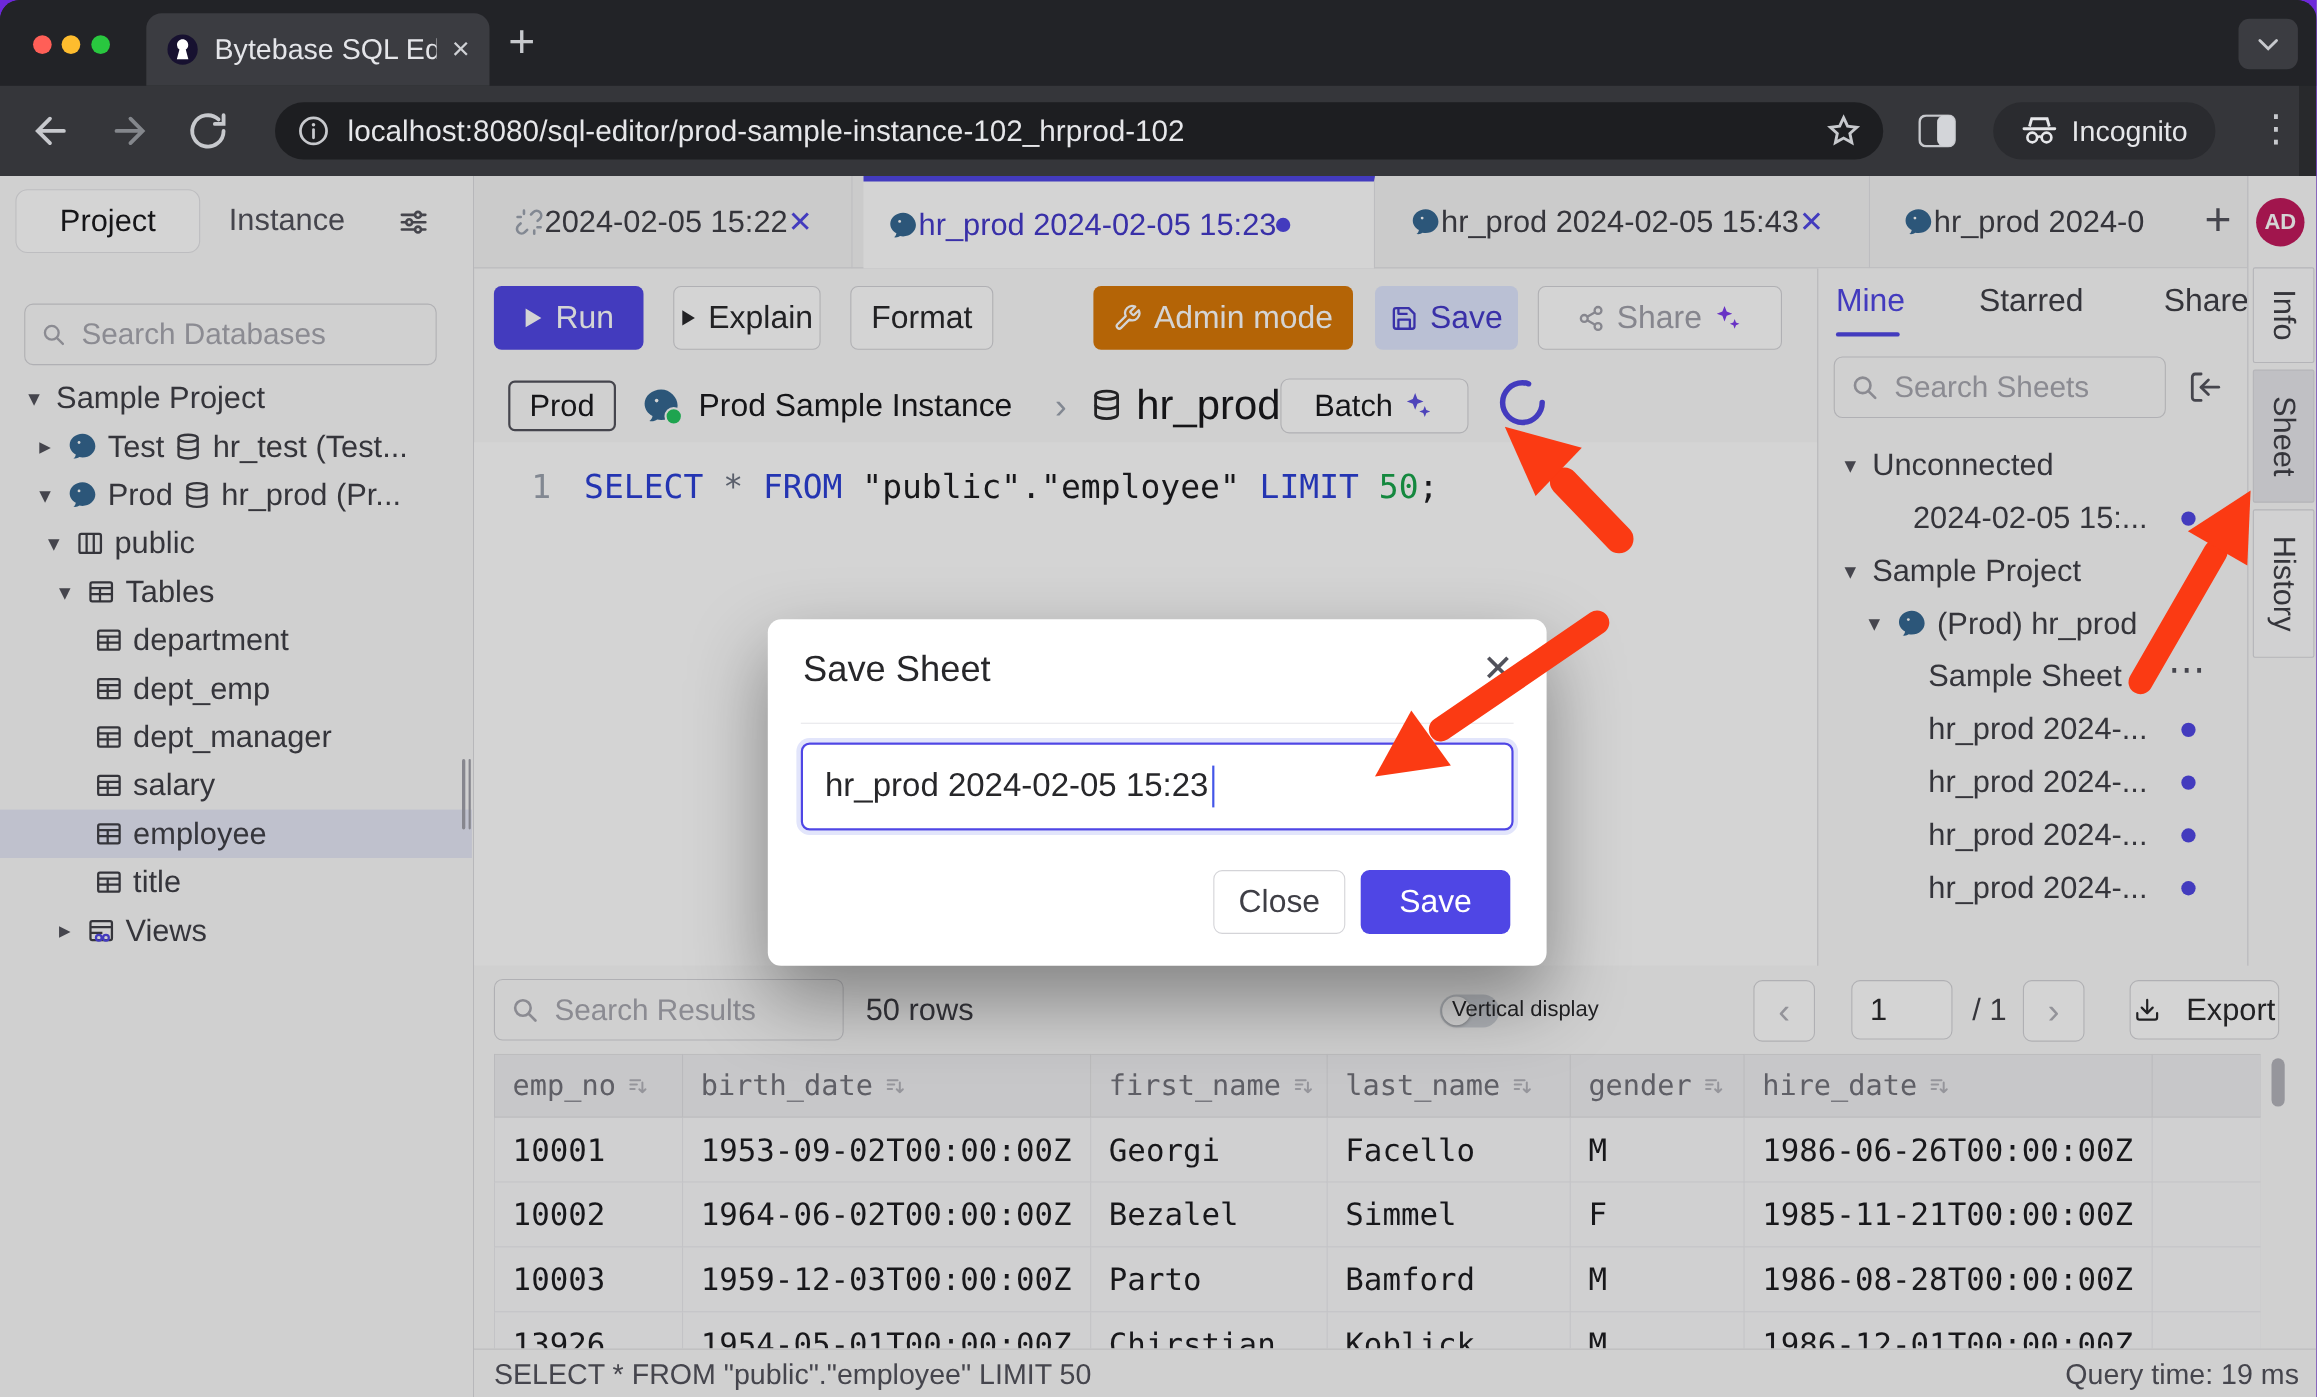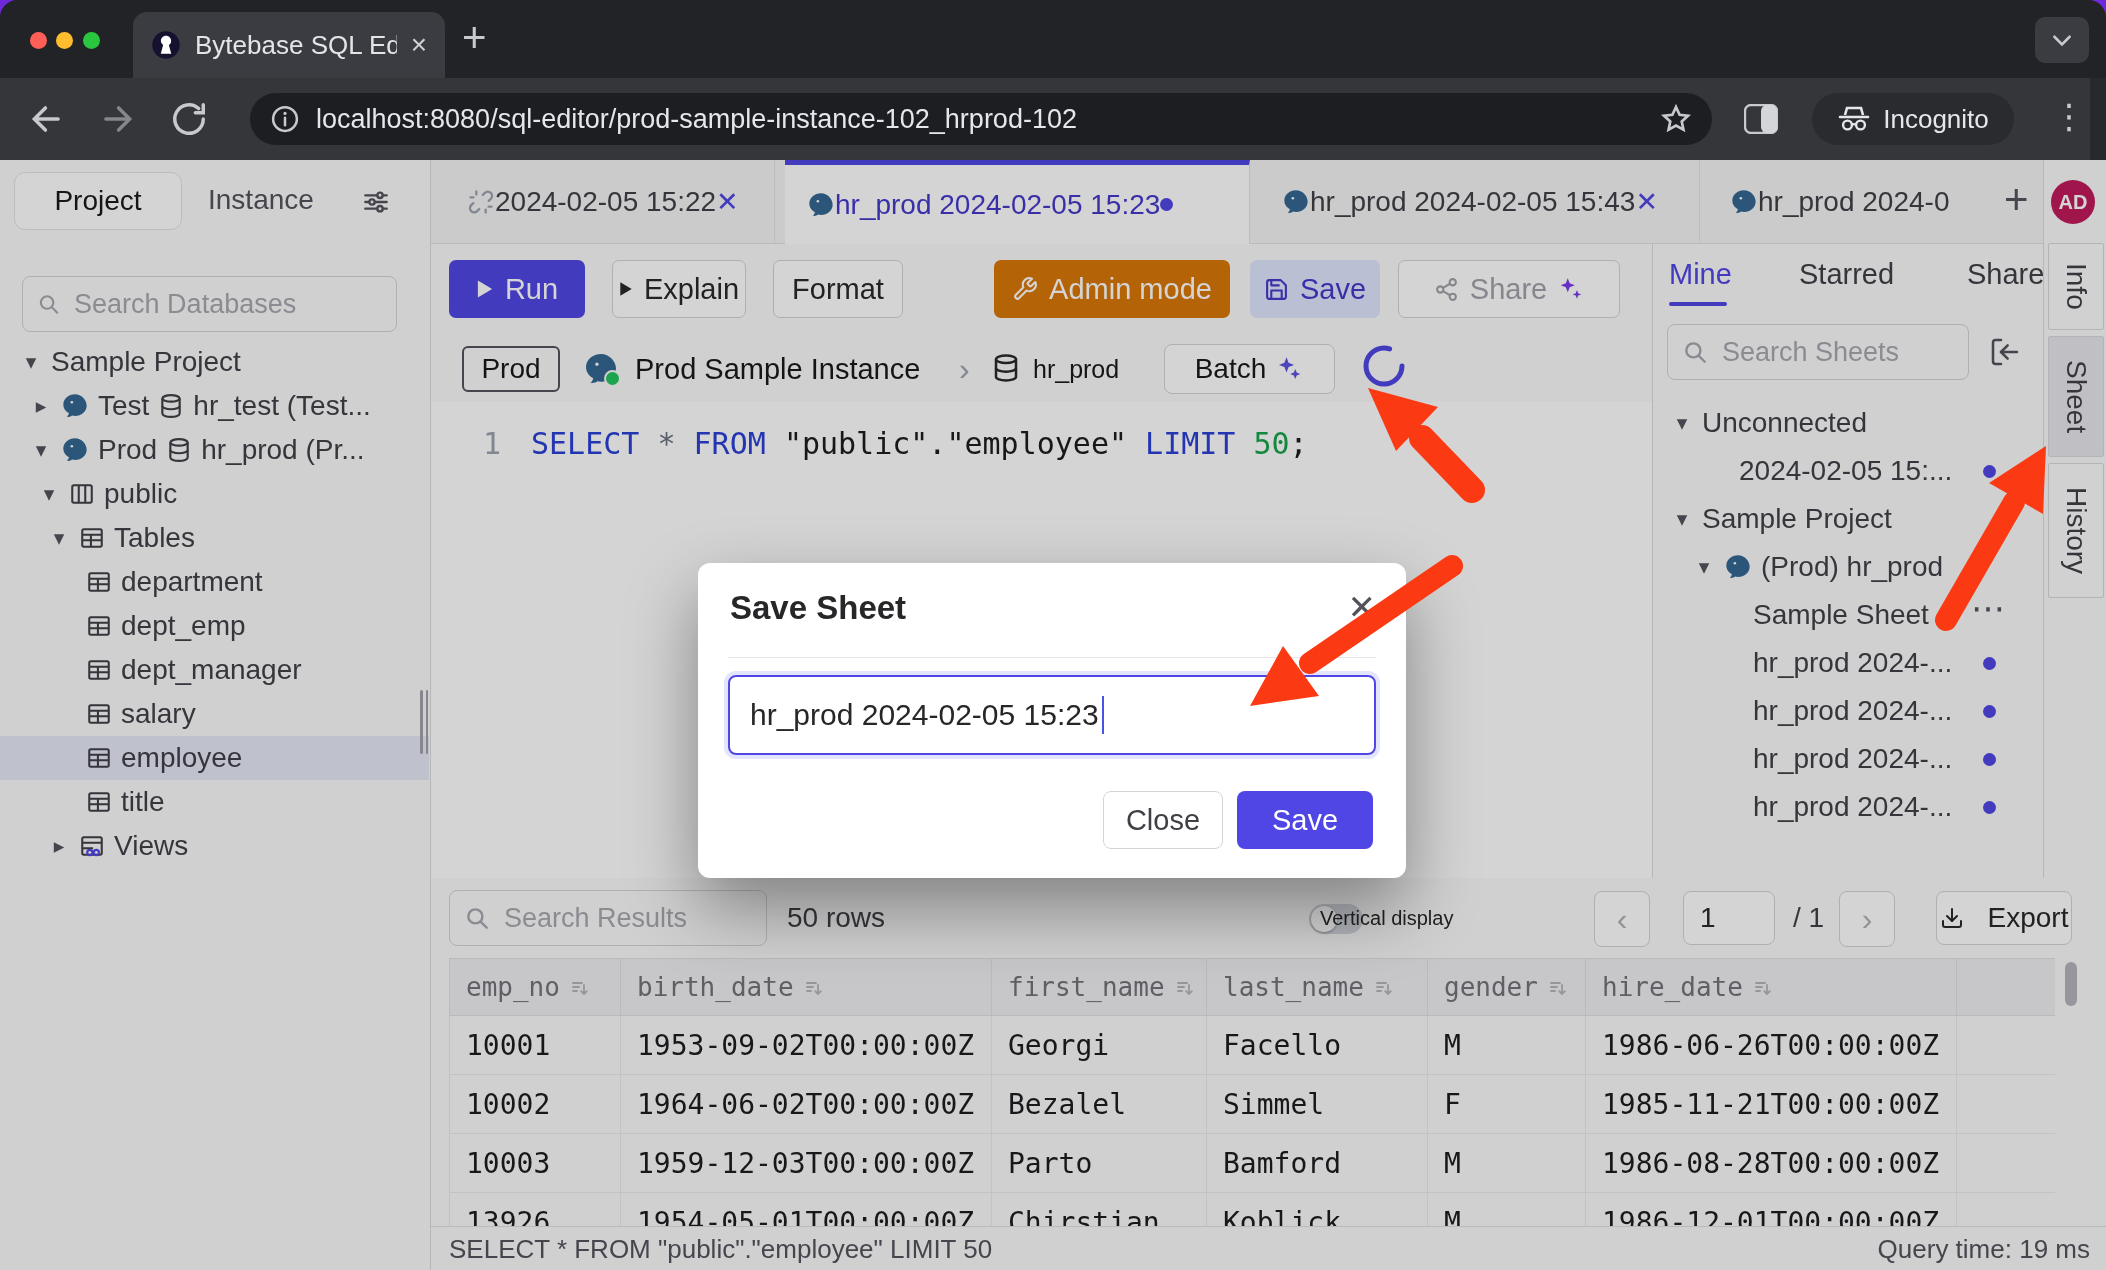--- a/index.html
+++ b/index.html
@@ -374,21 +374,21 @@
       </span>
       <span style="position:absolute;left:204px;top:0;height:66px;display:flex;align-items:center;font-size:29px;color:#18181b">Prod Sample Instance</span>
       <span style="position:absolute;left:528px;top:0;height:66px;display:flex;align-items:center;font-size:32px;color:#9ca3af">›</span>
       <span style="position:absolute;left:560px;top:17px">
         <svg width="30" height="30" viewBox="0 0 24 24" fill="none" stroke="#27272a" stroke-width="2">
               <ellipse cx="12" cy="5" rx="8" ry="3"></ellipse>
               <path d="M4 5v7c0 1.7 3.6 3 8 3s8-1.3 8-3V5"></path>
               <path d="M4 12v7c0 1.7 3.6 3 8 3s8-1.3 8-3v-7"></path>
             </svg>
           </span>
-      <span style="position:absolute;left:602px;top:0;height:66px;display:flex;align-items:center;font-size:25px;color:#18181b">hr_prod</span>
+      <span style="position:absolute;left:602px;top:0;height:66px;display:flex;align-items:center;font-size:38px;color:#18181b">hr_prod</span>
       <div style="position:absolute;left:733px;top:8px;width:171px;height:50px;background:#fff;border:1.5px solid #d4d4d8;border-radius:8px;display:flex;align-items:center;justify-content:center;gap:10px;font-size:28px;color:#18181b;box-sizing:border-box">
         <span>Batch</span>
         <svg width="28" height="28" viewBox="0 0 24 24">
               <path d="M9 2l1.8 4.7L15.5 8.5 10.8 10.3 9 15l-1.8-4.7L2.5 8.5l4.7-1.8z" fill="#5b4fe0"></path>
               <path d="M16.5 12l1.2 3.1 3.1 1.2-3.1 1.2-1.2 3.1-1.2-3.1-3.1-1.2 3.1-1.2z" fill="#5b4fe0"></path>
             </svg>
       </div>
       <span style="position:absolute;left:930px;top:7px">
         <svg width="46" height="46" viewBox="0 0 46 46">
               <circle cx="23" cy="23" r="18" fill="none" stroke="#4f46e5" stroke-width="5" stroke-linecap="round" stroke-dasharray="90 24"></circle>
@@ -583,21 +583,21 @@
     </div>
 
     <div class="status">
       <span style="position:absolute;left:18px;top:0;height:44px;display:flex;align-items:center">SELECT * FROM "public"."employee" LIMIT 50</span>
       <span style="position:absolute;right:16px;top:0;height:44px;display:flex;align-items:center">Query time: 19 ms</span>
     </div>
 
     <div class="dim"></div>
 
     <div class="modal">
-      <span style="position:absolute;left:32px;top:26px;font-size:33px;color:#27272a;font-weight:700">Save Sheet</span>
+      <span style="position:absolute;left:32px;top:26px;font-size:33px;color:#27272a;font-weight:400">Save Sheet</span>
       <span style="position:absolute;right:30px;top:24px;font-size:34px;color:#52525b">✕</span>
       <div style="position:absolute;left:30px;right:30px;top:94px;height:1px;background:#e6e6ea"></div>
       <div class="minput">
         <span>hr_prod 2024-02-05 15:23</span>
         <span class="mcaret"></span>
       </div>
       <div style="position:absolute;left:405px;top:228px;width:120px;height:58px;background:#fff;border:1.5px solid #d4d4d8;border-radius:8px;display:flex;align-items:center;justify-content:center;font-size:29px;color:#3f3f46;box-sizing:border-box">
             <span>Close</span>
           </div>
       <div style="position:absolute;left:539px;top:228px;width:136px;height:58px;background:#4f46e5;border-radius:8px;display:flex;align-items:center;justify-content:center;font-size:29px;color:#fff">

